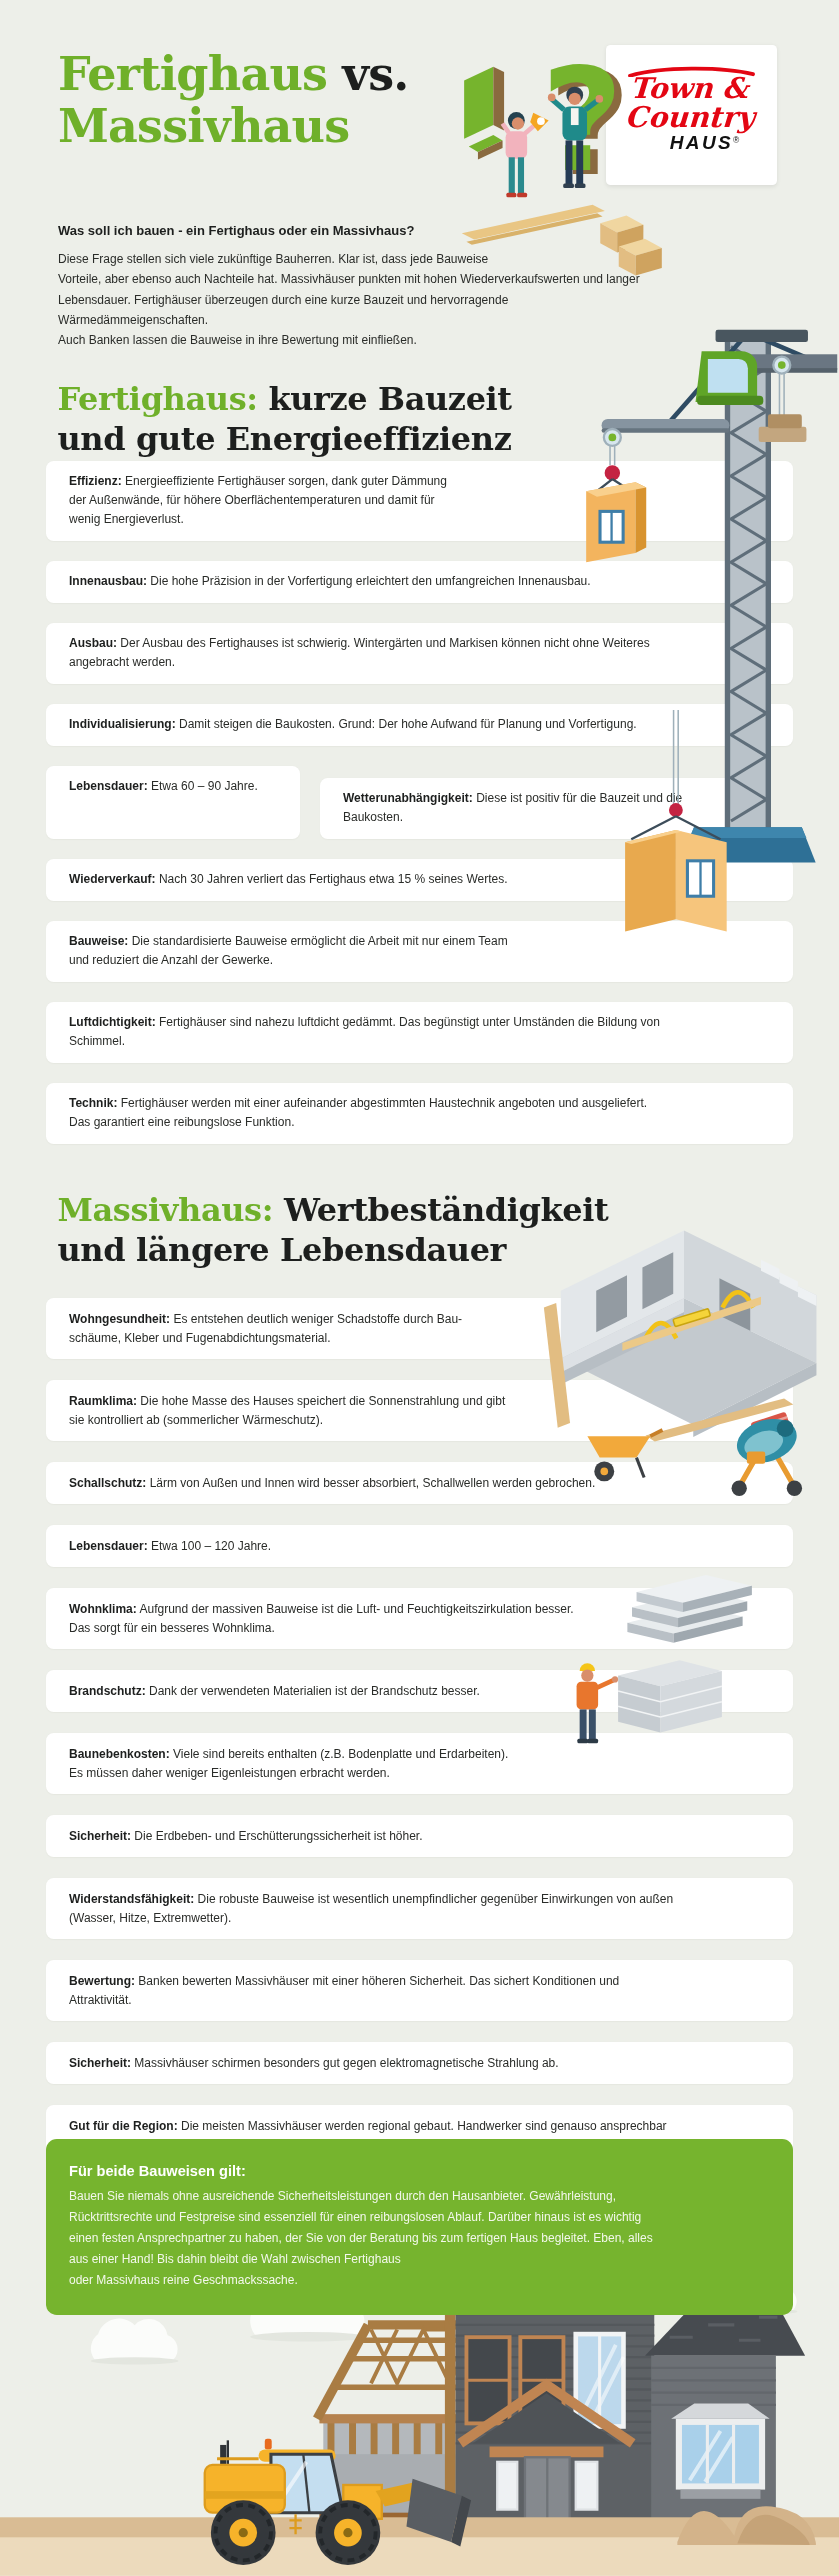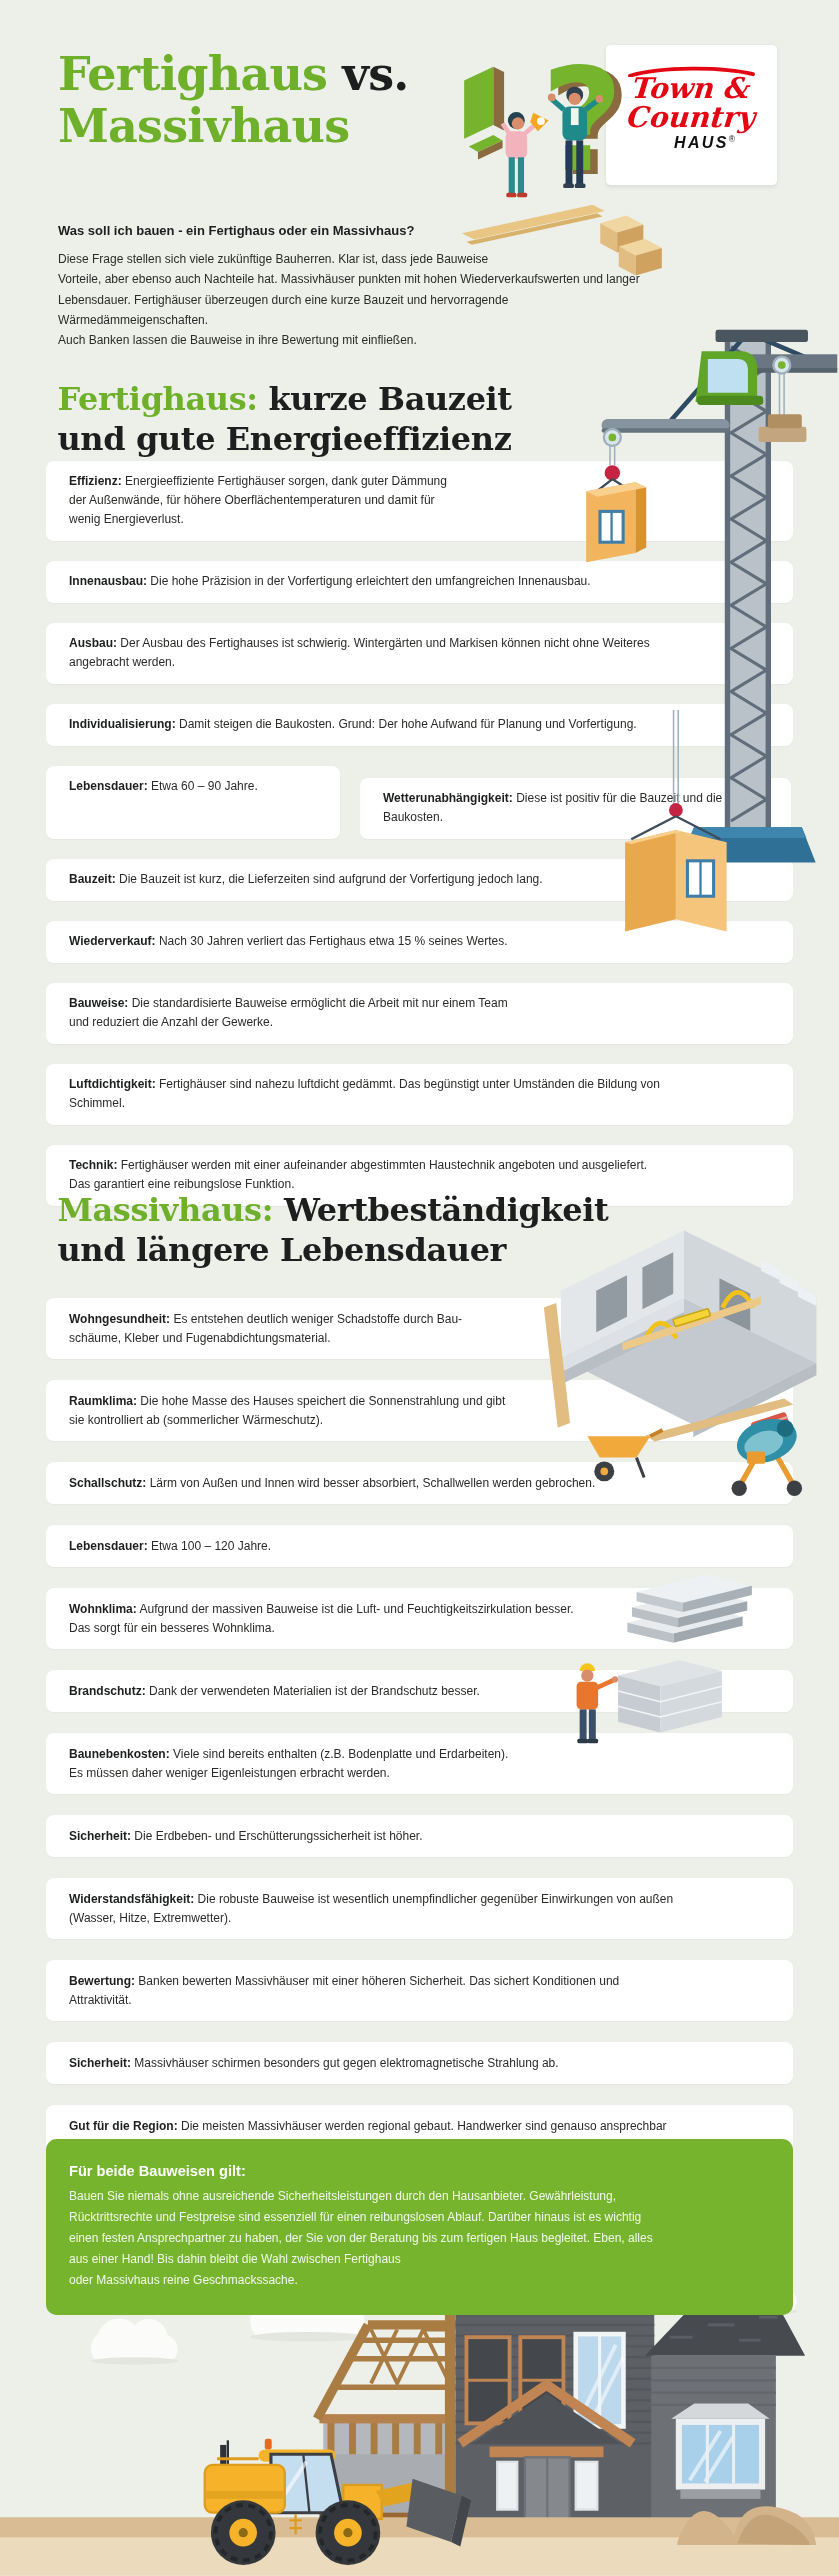--- a/index.html
+++ b/index.html
@@ -13,21 +13,21 @@
   
   .title{position:absolute;left:58px;top:48px;font-family:"DejaVu Serif","Liberation Serif",serif;
          font-weight:bold;font-size:46px;line-height:52px;color:var(--green);letter-spacing:-0.8px}
   .title .vs{color:var(--dark)}
   .logo{position:absolute;right:62px;top:45px;width:171px;height:140px;background:#fff;border-radius:4.6px;
         box-shadow:0 1.5px 4.6px rgba(0,0,0,.08);text-align:center;padding-top:20px}
   .logo .swash{width:131px;height:12.3px;display:block;margin:0 auto -3.1px}
   .logo .l1,.logo .l2{font-family:"DejaVu Serif","Liberation Serif",serif;font-style:italic;font-weight:bold;
         color:var(--red);font-size:28.5px;line-height:28.5px;transform:skewX(-6deg)}
   .logo .l3{font-family:"Liberation Sans",sans-serif;font-style:italic;font-weight:bold;color:#111;
-        font-size:16px;line-height:20px;letter-spacing:2.3px;margin-top:1.5px;margin-left:26px;text-align:right;display:inline-block}
+        font-size:19px;line-height:20px;letter-spacing:2.3px;margin-top:1.5px;margin-left:26px;text-align:right;display:inline-block}
   .logo .reg{font-size:8.5px;vertical-align:super;color:#111}
 
   
   .intro{position:absolute;left:58px;top:223px;width:601px}
   .intro h3{font-size:13px;font-weight:bold;color:var(--dark);margin-bottom:10.8px}
   .intro p{font-size:12px;line-height:20.4px;white-space:pre-line}
 
   
   .section{position:absolute;left:46px;right:46px}
   .sec-fertig{top:379px}
@@ -149,28 +149,25 @@
         <div class="card">
           <p class="card-p"><span class="card-label">Innenausbau:</span><span class="card-body"> Die hohe Präzision in der Vorfertigung erleichtert den umfangreichen Innenausbau.</span></p>
         </div>
         <div class="card">
           <p class="card-p"><span class="card-label">Ausbau:</span><span class="card-body"> Der Ausbau des Fertighauses ist schwierig. Wintergärten und Markisen können nicht ohne Weiteres
 angebracht werden.</span></p>
         </div>
         <div class="card">
           <p class="card-p"><span class="card-label">Individualisierung:</span><span class="card-body"> Damit steigen die Baukosten. Grund: Der hohe Aufwand für Planung und Vorfertigung.</span></p>
         </div>
-        <div class="card" style="width: 294px;">
+        <div class="card" style="width: 254px;">
           <p class="card-p"><span class="card-label">Lebensdauer:</span><span class="card-body"> Etwa 60 – 90 Jahre.</span></p>
         </div>
         <div class="card" style="width: 431px; margin-top: 12px;">
           <p class="card-p"><span class="card-label">Wetterunabhängigkeit:</span><span class="card-body"> Diese ist positiv für die Bauzeit und die Baukosten.</span></p>
-        </div>
-        <div class="card">
-          <p class="card-p"><span class="card-label">Bauzeit:</span><span class="card-body"> Die Bauzeit ist kurz, die Lieferzeiten sind aufgrund der Vorfertigung jedoch lang.</span></p>
         </div>
         <div class="card">
           <p class="card-p"><span class="card-label">Wiederverkauf:</span><span class="card-body"> Nach 30 Jahren verliert das Fertighaus etwa 15 % seines Wertes.</span></p>
         </div>
         <div class="card">
           <p class="card-p"><span class="card-label">Bauweise:</span><span class="card-body"> Die standardisierte Bauweise ermöglicht die Arbeit mit nur einem Team
 und reduziert die Anzahl der Gewerke.</span></p>
         </div>
         <div class="card">
           <p class="card-p"><span class="card-label">Luftdichtigkeit:</span><span class="card-body"> Fertighäuser sind nahezu luftdicht gedämmt. Das begünstigt unter Umständen die Bildung von

